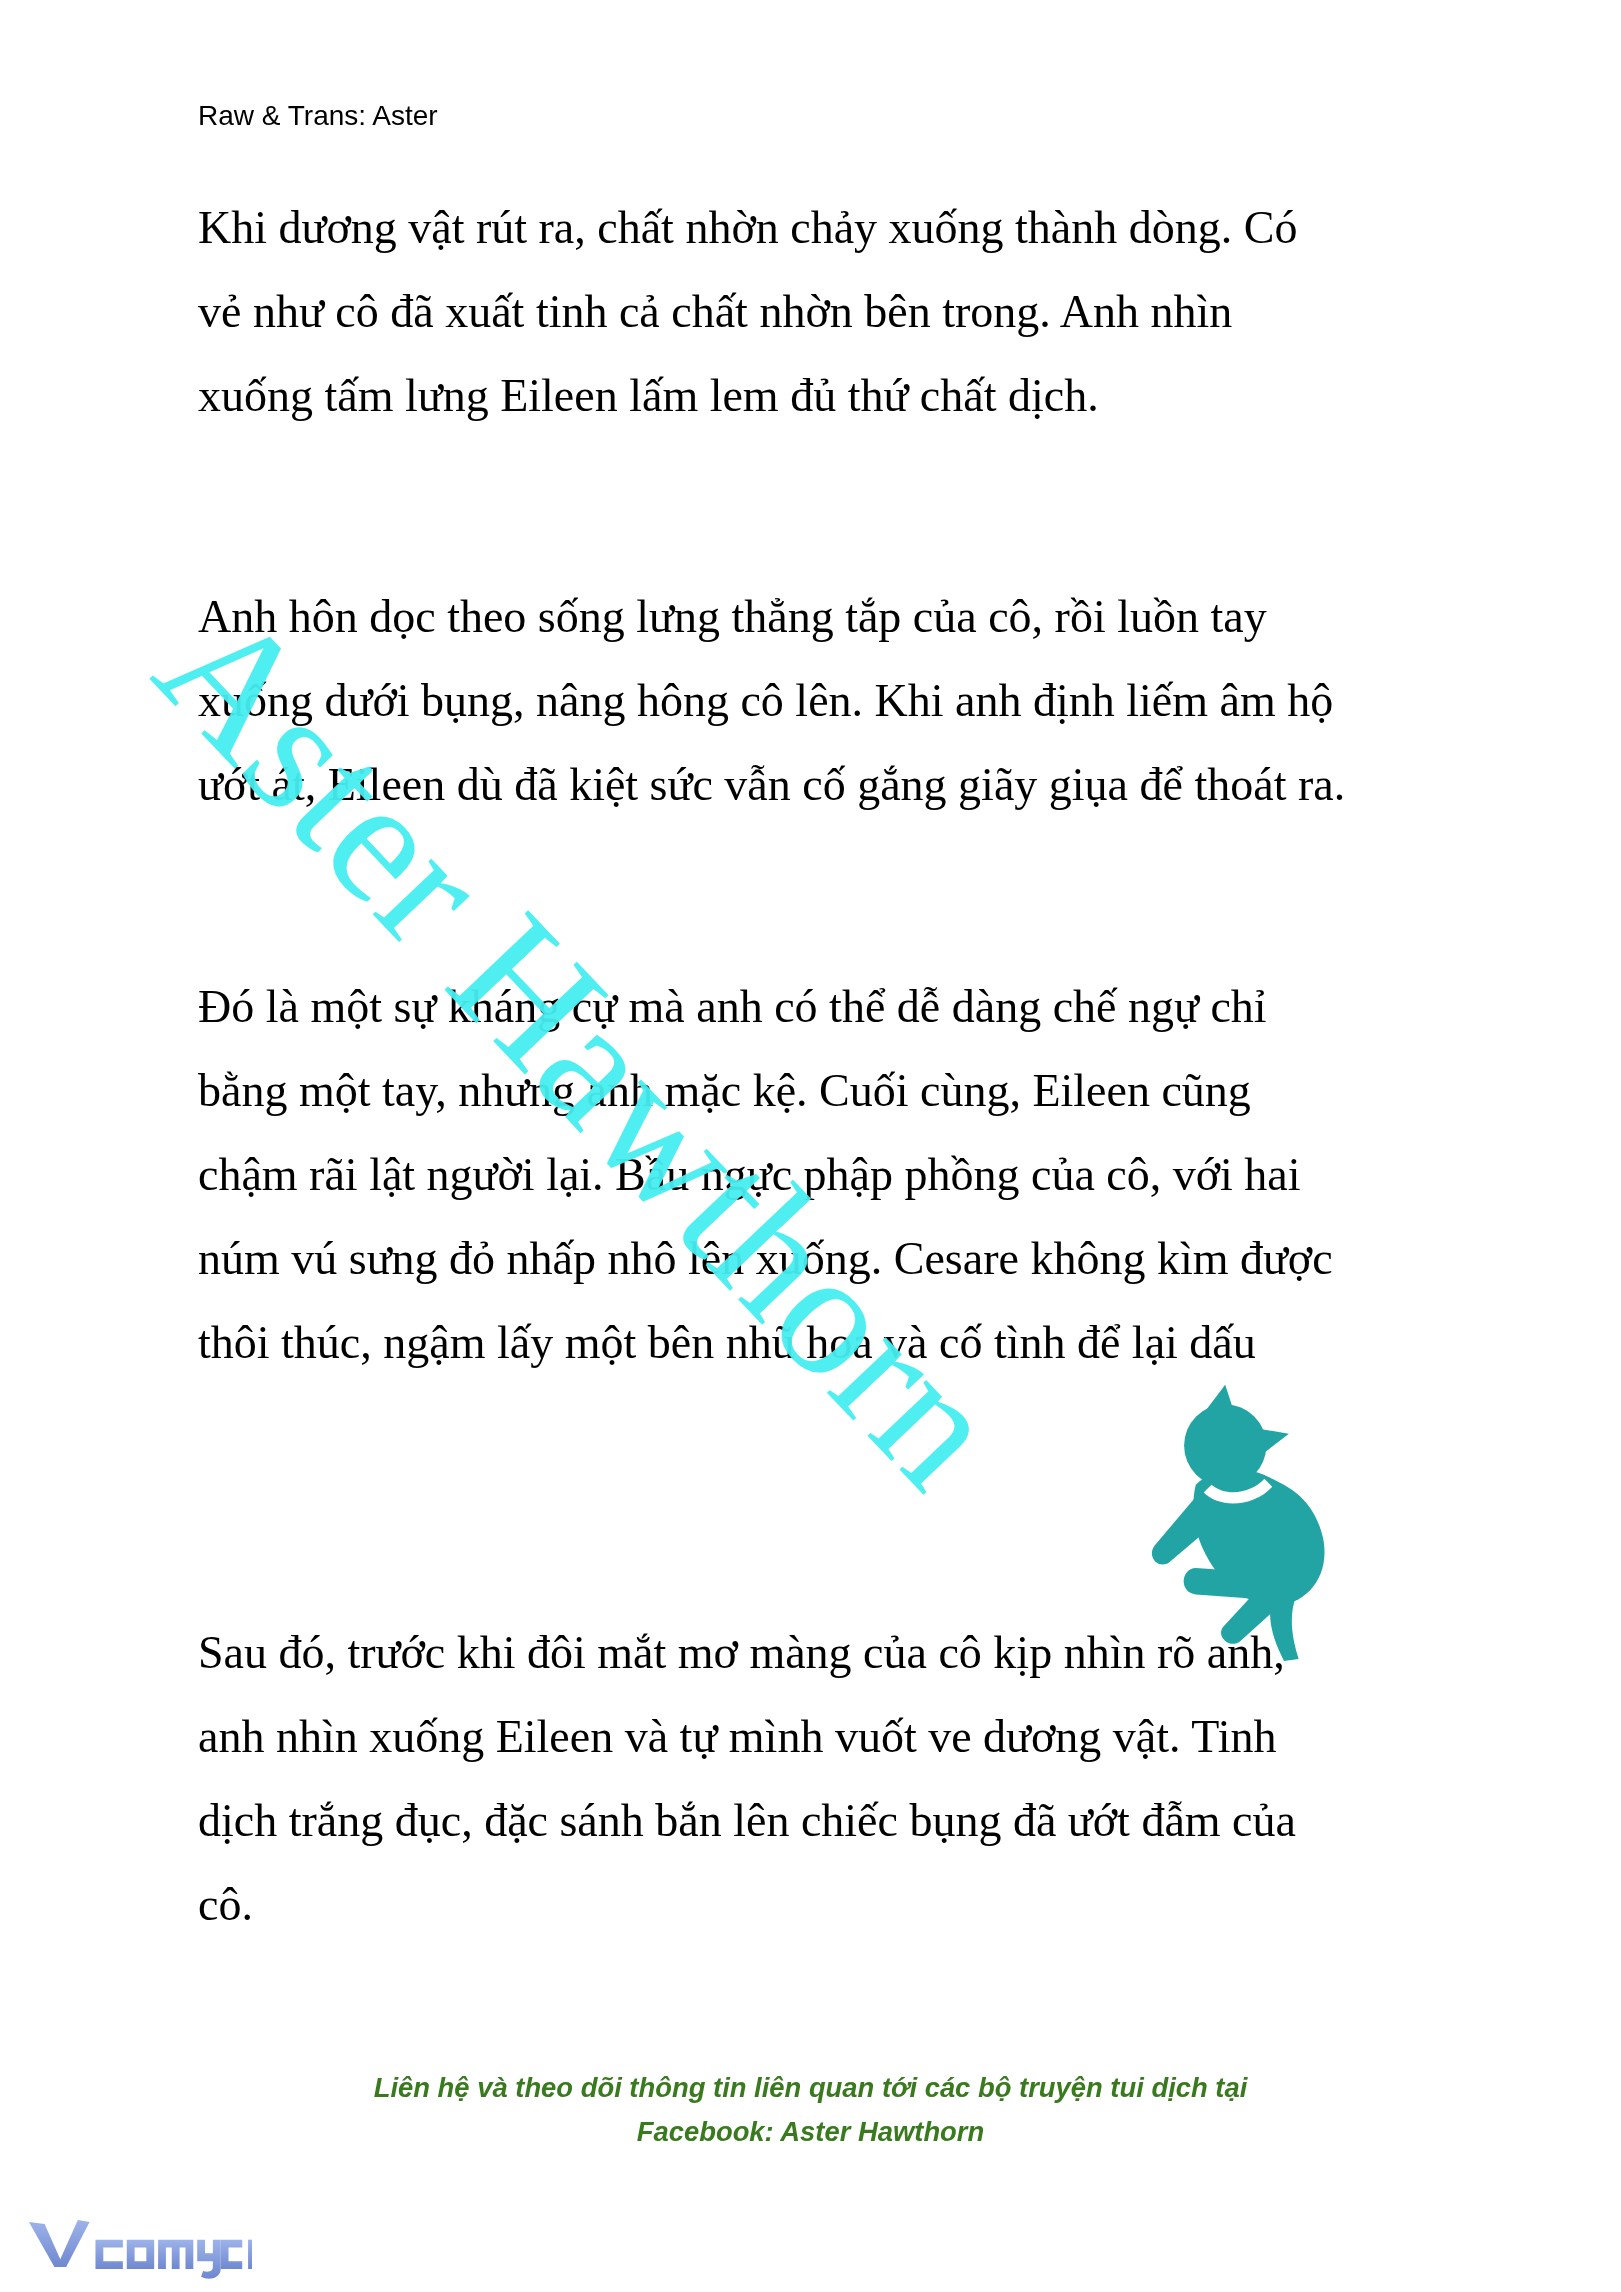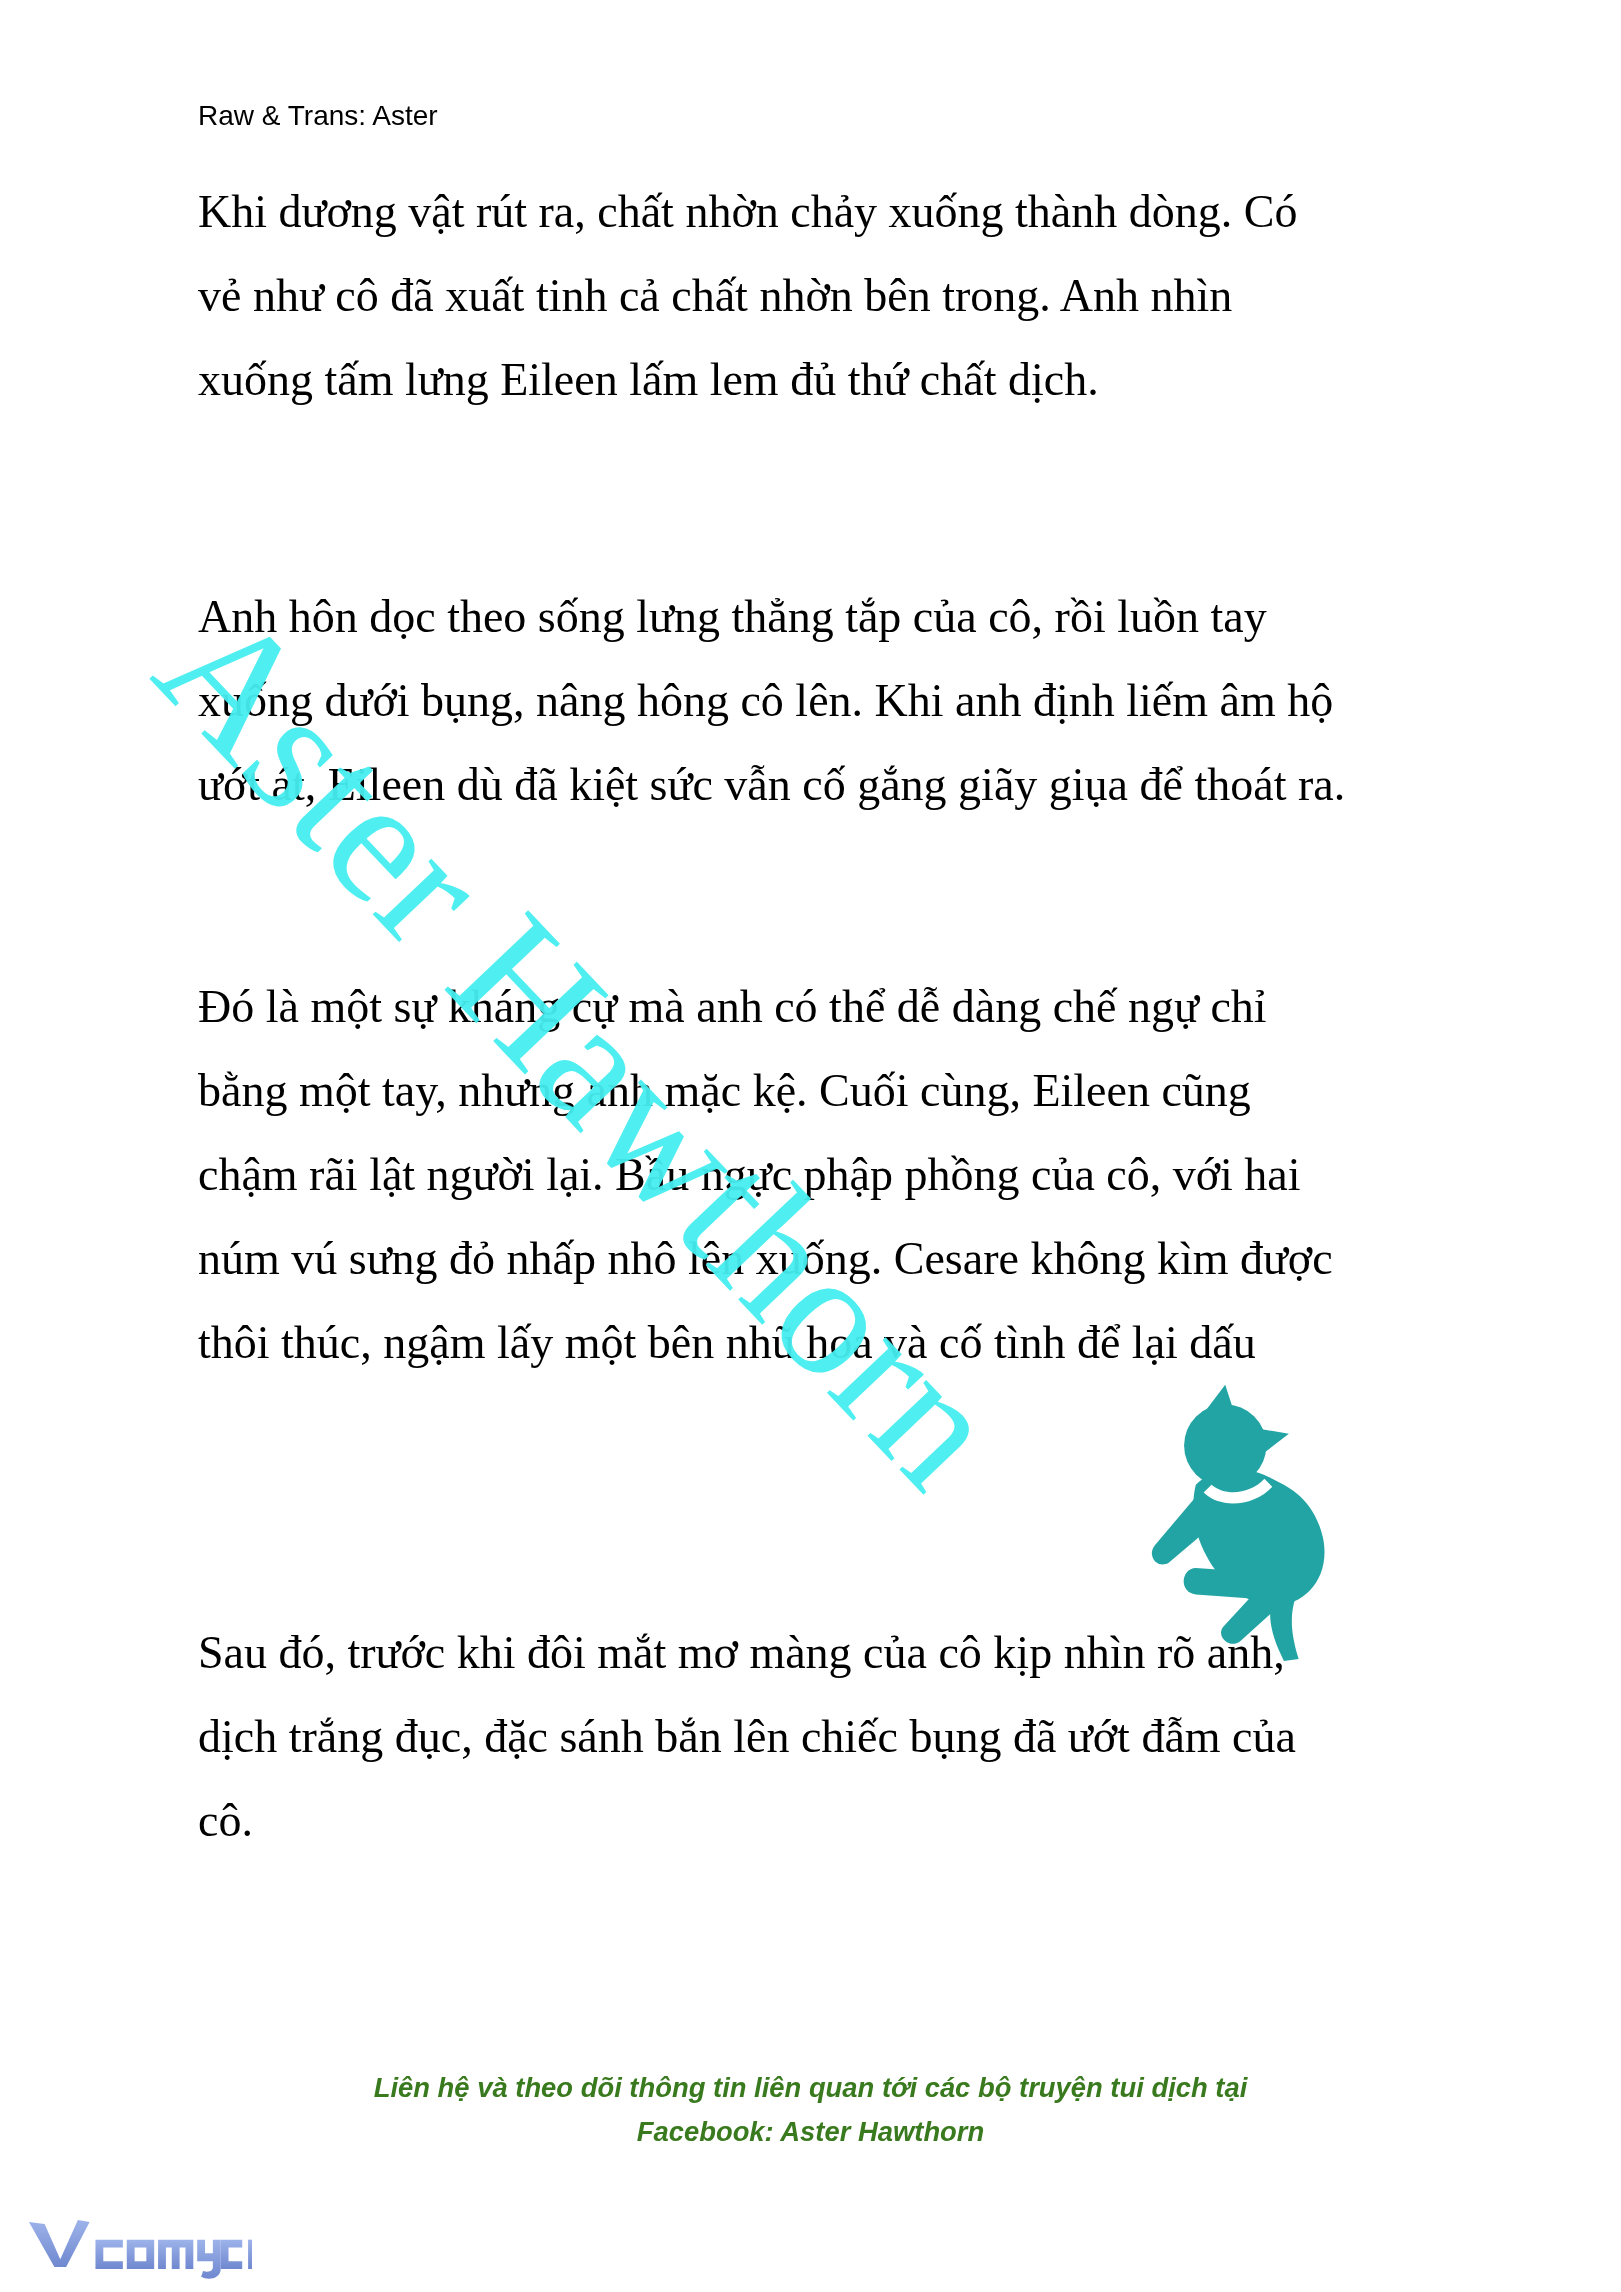--- a/index.html
+++ b/index.html
@@ -98,21 +98,21 @@
   </style>
 </head>
 <body>
 
 <div class="page">
 
   <div class="header-credit">Raw &amp; Trans: Aster</div>
 
   <div class="body-text">
 
-    <div class="paragraph" style="top:170px;">
+    <div class="paragraph" style="top:186px;">
       <span class="line">Khi dương vật rút ra, chất nhờn chảy xuống thành dòng. Có</span>
       <span class="line">vẻ như cô đã xuất tinh cả chất nhờn bên trong. Anh nhìn</span>
       <span class="line">xuống tấm lưng Eileen lấm lem đủ thứ chất dịch.</span>
     </div>
 
     <div class="paragraph" style="top:575px;">
       <span class="line">Anh hôn dọc theo sống lưng thẳng tắp của cô, rồi luồn tay</span>
       <span class="line">xuống dưới bụng, nâng hông cô lên. Khi anh định liếm âm hộ</span>
       <span class="line">ướt át, Eileen dù đã kiệt sức vẫn cố gắng giãy giụa để thoát ra.</span>
     </div>
@@ -120,20 +120,21 @@
     <div class="paragraph" style="top:965px;">
       <span class="line">Đó là một sự kháng cự mà anh có thể dễ dàng chế ngự chỉ</span>
       <span class="line">bằng một tay, nhưng anh mặc kệ. Cuối cùng, Eileen cũng</span>
       <span class="line">chậm rãi lật người lại. Bầu ngực phập phồng của cô, với hai</span>
       <span class="line">núm vú sưng đỏ nhấp nhô lên xuống. Cesare không kìm được</span>
       <span class="line">thôi thúc, ngậm lấy một bên nhũ hoa và cố tình để lại dấu</span>
     </div>
 
     <div class="paragraph" style="top:1611px;">
       <span class="line">Sau đó, trước khi đôi mắt mơ màng của cô kịp nhìn rõ anh,</span>
+      <span class="line">anh nhìn xuống Eileen và tự mình vuốt ve dương vật. Tinh</span>
       <span class="line">dịch trắng đục, đặc sánh bắn lên chiếc bụng đã ướt đẫm của</span>
       <span class="line">cô.</span>
     </div>
   </div>
 
   <div class="watermark">Aster Hawthorn</div>
 
   <div class="cat-logo">
     <svg width="216" height="284" viewBox="0 0 220 290" xmlns="http://www.w3.org/2000/svg">
       <g fill="#22a4a4">

